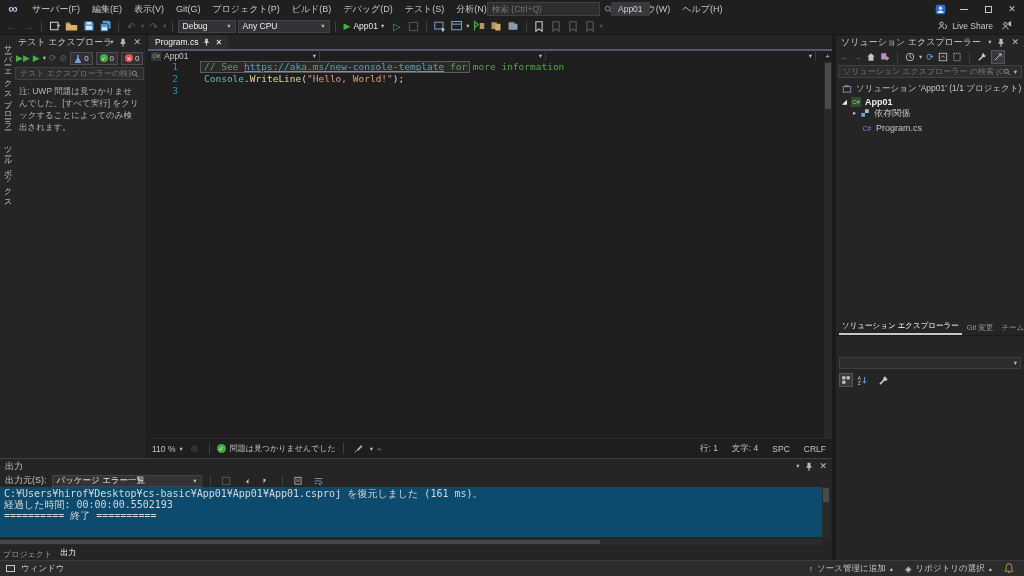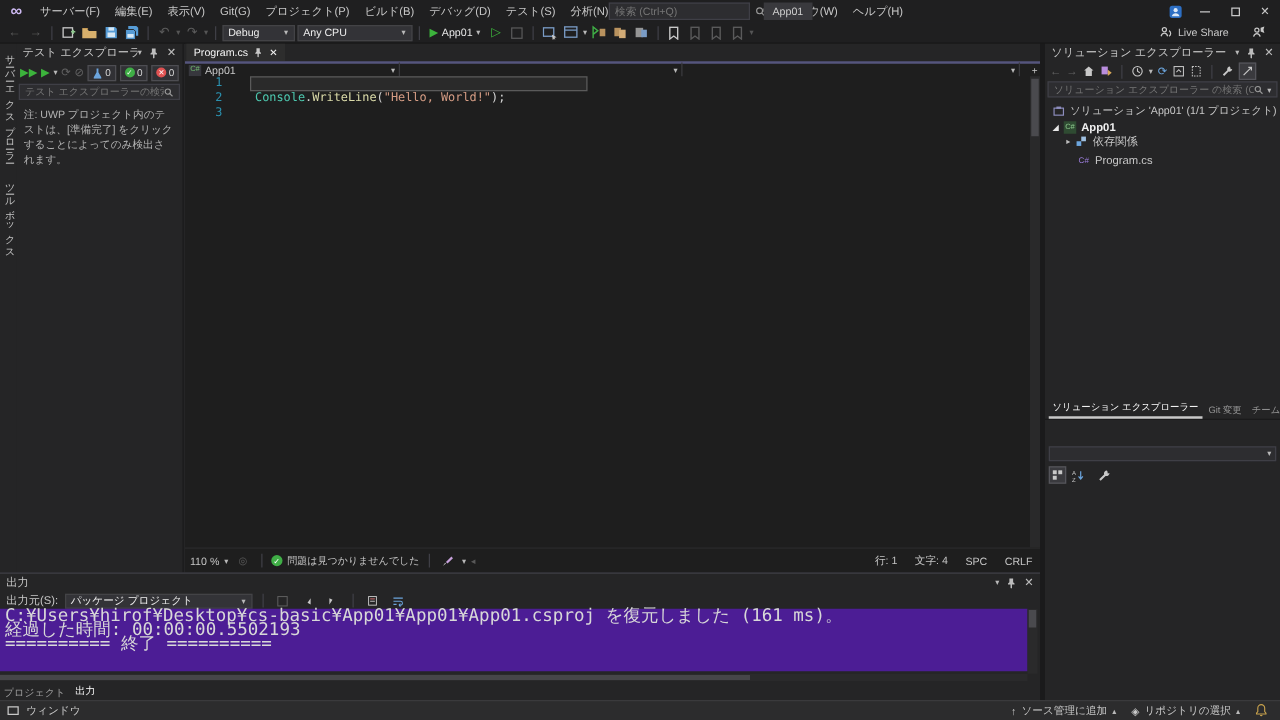--- a/index.html
+++ b/index.html
@@ -59,21 +59,21 @@
   .rightpanel{position:absolute;left:836px;top:35px;width:188px;height:525px;background:#252526}
   .rsplit{position:absolute;left:832px;top:35px;width:4px;height:525px;background:#1a1a1b}
   .tree-row{position:absolute;display:flex;align-items:center;gap:4px;height:12px;font-size:9px;color:#c8c8c8;white-space:nowrap}
   .mini-ic{width:10px;height:10px;display:flex;align-items:center;justify-content:center;font-size:6px;flex:0 0 auto}
   .rtabs{position:absolute;left:0;top:288px;width:188px;height:13px;display:flex;align-items:flex-end;gap:2px;padding-left:3px;border-bottom:1px solid #1a1a1b}
   .rtab{font-size:7.5px;color:#969696;padding:0 3px 2px 3px;white-space:nowrap}
   .rtab.active{color:#fff;border-bottom:2px solid #c8c8c8}
 
   
   .outpanel{position:absolute;left:0;top:458px;width:832px;height:102px;background:#252526;border-top:1px solid #3f3f46}
-  .outbody{position:absolute;left:0;top:28px;width:822px;height:50px;background:#4c1d95;font-family:"DejaVu Sans Mono",monospace;font-size:14px;color:#d8d8d8;line-height:11px;padding:1px 4px;white-space:pre}
+  .outbody{position:absolute;left:0;top:28px;width:822px;height:50px;background:#0c4a6e;font-family:"DejaVu Sans Mono",monospace;font-size:10px;color:#d8d8d8;line-height:11px;padding:1px 4px;white-space:pre}
   .hscroll{position:absolute;left:0;top:80px;width:822px;height:6px;background:#2a2a2b}
   .hthumb{position:absolute;left:0;top:1px;width:600px;height:4px;background:#464649}
   .ovsb{position:absolute;right:2px;top:28px;width:8px;height:52px;background:#2a2a2b}
   .otabs{position:absolute;left:3px;top:88px;display:flex;gap:8px;align-items:flex-end}
   .otab{font-size:8px;color:#9a9a9a;padding-bottom:2px}
   .otab.active{color:#fff;border-bottom:2px solid #c8c8c8}
 
   
   .statusbar{position:absolute;left:0;top:560px;width:1024px;height:16px;background:#2c2c2d;border-top:1px solid #3a3a3c;display:flex;align-items:center;padding:0 6px;font-size:8.5px;color:#c8c8c8}
   .sb-right{margin-left:auto;display:flex;align-items:center;gap:12px}
@@ -241,21 +241,21 @@
     <span class="caret dim">▾</span>
 
     <span style="margin-left:auto"></span>
     <span class="ico">
       <svg width="12" height="12" viewBox="0 0 16 16">
           <circle cx="6" cy="5" r="2.2" fill="none" stroke="#c8c8c8" stroke-width="1.3"></circle>
           <path d="M2.5 12c.5-2.3 2-3.4 3.5-3.4s3 1.1 3.5 3.4" fill="none" stroke="#c8c8c8" stroke-width="1.3"></path>
           <path d="M11 6a3.5 3.5 0 0 1 0 6" fill="none" stroke="#c8c8c8" stroke-width="1.3"></path>
         </svg>
     </span>
-    <span style="font-size:8.5px;color:#c8c8c8;margin-right:14px">Live Share</span>
+    <span style="font-size:8.5px;color:#c8c8c8;margin-right:4px">Live Share</span>
     <span class="ico" style="margin-right:6px">
       <svg width="12" height="12" viewBox="0 0 16 16">
           <circle cx="6" cy="5.5" r="2.2" fill="none" stroke="#c8c8c8" stroke-width="1.3"></circle>
           <path d="M2.5 12.5c.5-2.3 2-3.4 3.5-3.4s3 1.1 3.5 3.4" fill="none" stroke="#c8c8c8" stroke-width="1.3"></path>
           <path d="M10 3l4-1.5-1 3.5 1 3.5L10 7z" fill="#c8c8c8"></path>
         </svg>
     </span>
   </div>
 
   <div class="leftstrip">
@@ -298,21 +298,21 @@
       </span>
     </div>
     <div class="searchbox">
       <input placeholder="テスト エクスプローラーの検索 (Ctrl+E)" style="">
       <svg width="8" height="8" viewBox="0 0 16 16">
           <circle cx="6.5" cy="6.5" r="4.2" fill="none" stroke="#9a9a9a" stroke-width="1.8"></circle>
           <line x1="9.7" y1="9.7" x2="14" y2="14" stroke="#9a9a9a" stroke-width="1.8"></line>
         </svg>
     </div>
     <div class="tbody">
-      <p>注: UWP プロジェクト内のテストは、[準備完了] をクリックすることによってのみ検出されます。</p>
+      <p>注: UWP 問題は見つかりませんでした、[すべて実行] をクリックすることによってのみ検出されます。</p>
     </div>
   </div>
 
   <div class="editorgroup">
     <div class="edtab">
       <span>Program.cs</span>
       <span>
           <svg width="7" height="8" viewBox="0 0 10 12">
             <path d="M3 1h4v4l1.5 1.5v1H5.8V11L5 12l-.8-1V7.5H1.5v-1L3 5z" fill="#c8c8c8"></path>
           </svg>
@@ -335,20 +335,21 @@
       <div style="flex:1;display:flex;justify-content:flex-end;padding-right:2px">
         <span style="font-size:8px;color:#c8c8c8">+</span>
       </div>
     </div>
 
     <div class="codearea">
       <div class="curline" style="left:52px;top:0;width:270px;height:12px"></div>
       <span class="lnum" style="left:4px;top:0">1</span>
       <span class="lnum" style="left:4px;top:12px">2</span>
       <span class="lnum" style="left:4px;top:24px">3</span>
+      <div class="codeline" style="left:56px;top:0"><span class="comment">// See </span><span class="clink">https://aka.ms/new-console-template</span><span class="comment"> for more information</span></div>
       <div class="codeline" style="left:56px;top:12px"><span class="ctype">Console</span><span class="cpun">.</span><span class="cmeth">WriteLine</span><span class="cpun">(</span><span class="cstr">"Hello, World!"</span><span class="cpun">);</span></div>
     </div>
 
     <div class="vsb">
         <div class="vsb-thumb"></div>
       </div>
 
     <div class="edbottom">
       <span>110 %</span>
       <span class="caret">▾</span>
@@ -525,21 +526,21 @@
             <svg width="8" height="9" viewBox="0 0 10 12">
               <path d="M3 1h4v4l1.5 1.5v1H5.8V11L5 12l-.8-1V7.5H1.5v-1L3 5z" fill="#bdbdbd"></path>
             </svg>
           </span>
         <span>✕</span>
       </span>
     </div>
     <div class="flex" style="height:15px;padding:0 5px;gap:5px">
       <span style="color:#c8c8c8">出力元(S):</span>
       <div class="combo" style="width:150px;height:12px">
-        <span style="flex:1">パッケージ プロジェクト</span>
+        <span style="flex:1">パッケージ エラー一覧</span>
         <span class="caret">▾</span>
       </div>
       <span class="sep"></span>
       <span class="ico dim">
         <svg width="10" height="10" viewBox="0 0 16 16">
             <rect x="2" y="2" width="12" height="12" fill="none" stroke="#c8c8c8" stroke-width="1.3"></rect>
           </svg>
       </span>
       <span class="ico">
         <svg width="10" height="10" viewBox="0 0 16 16">

